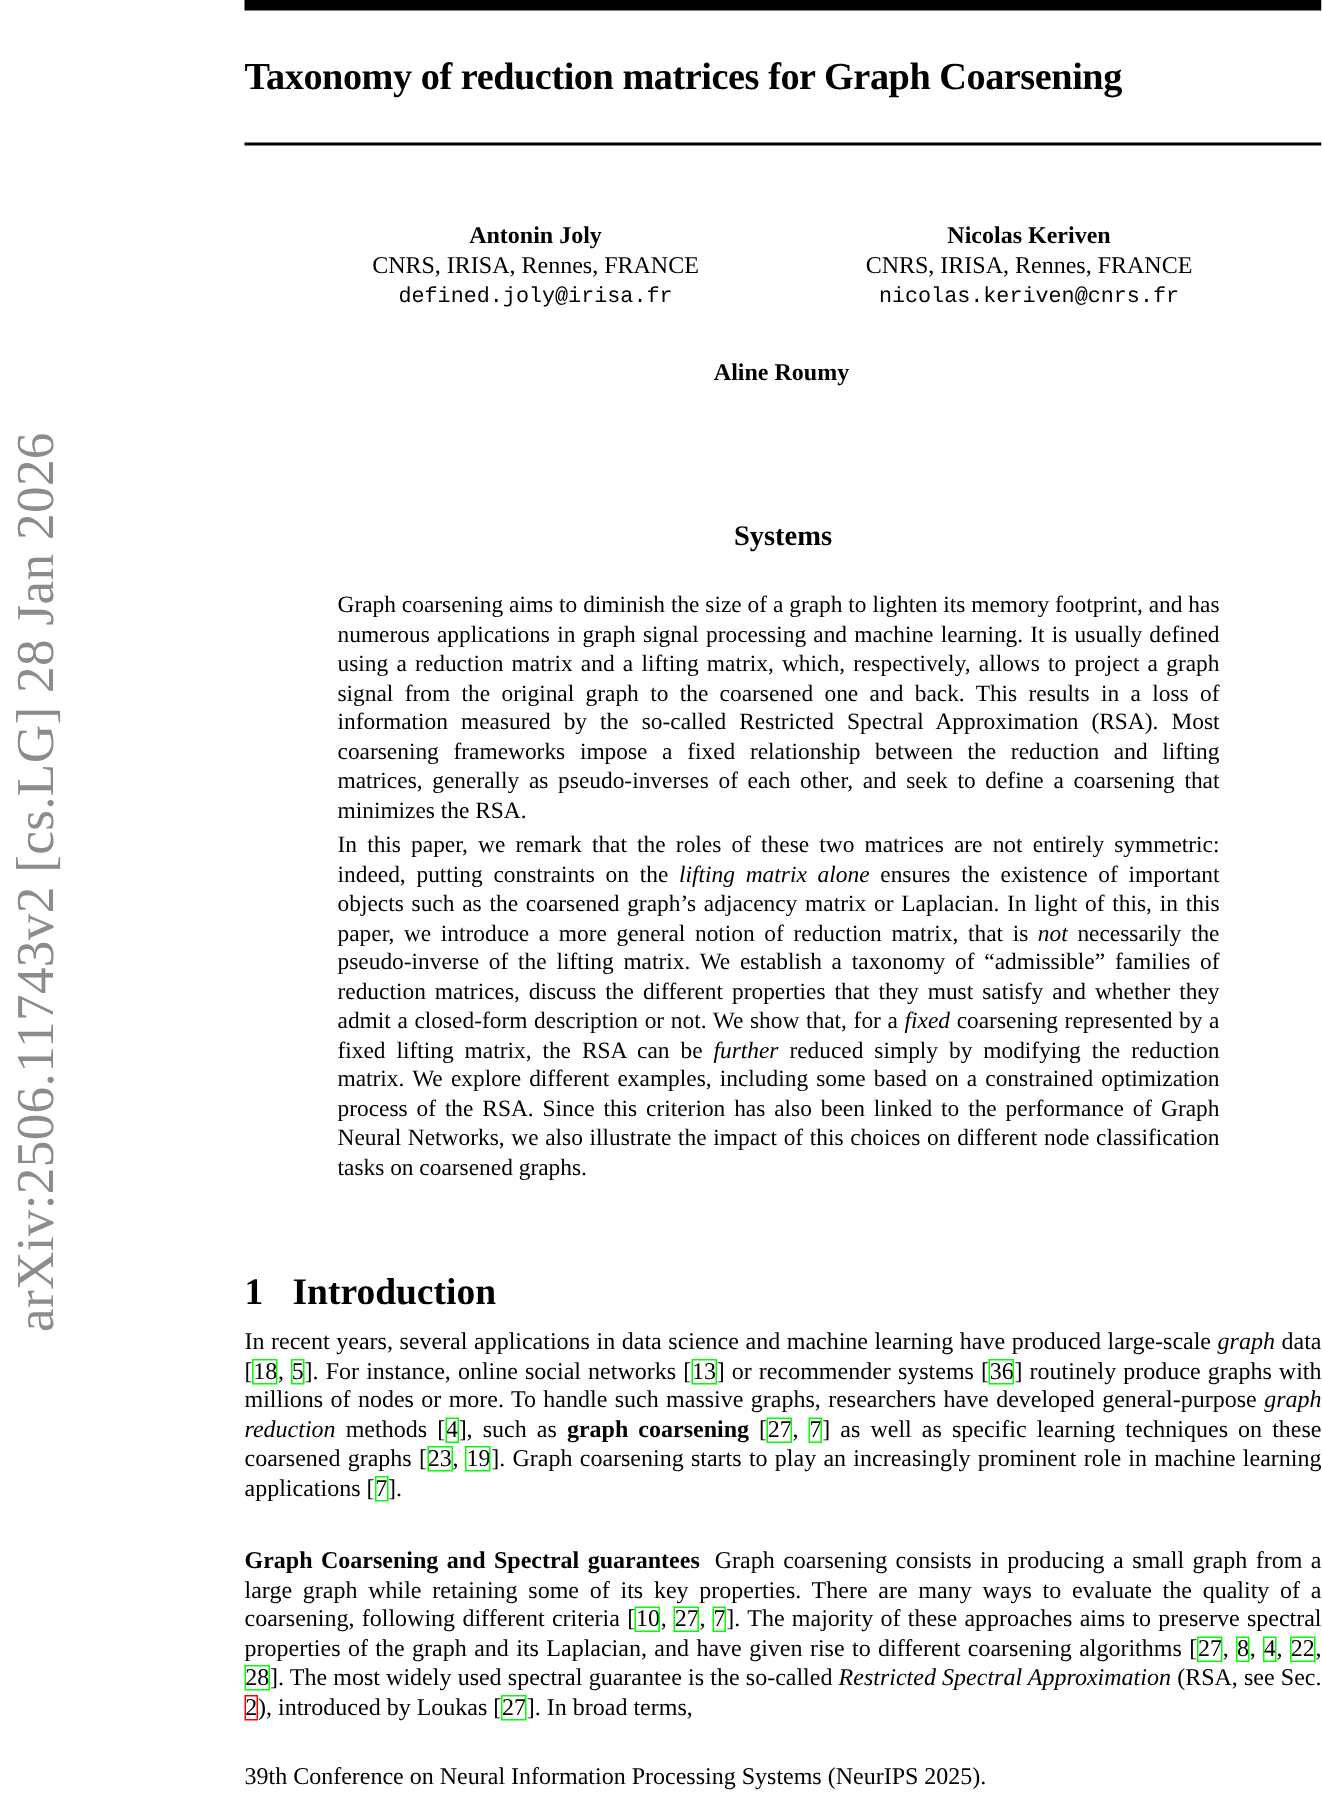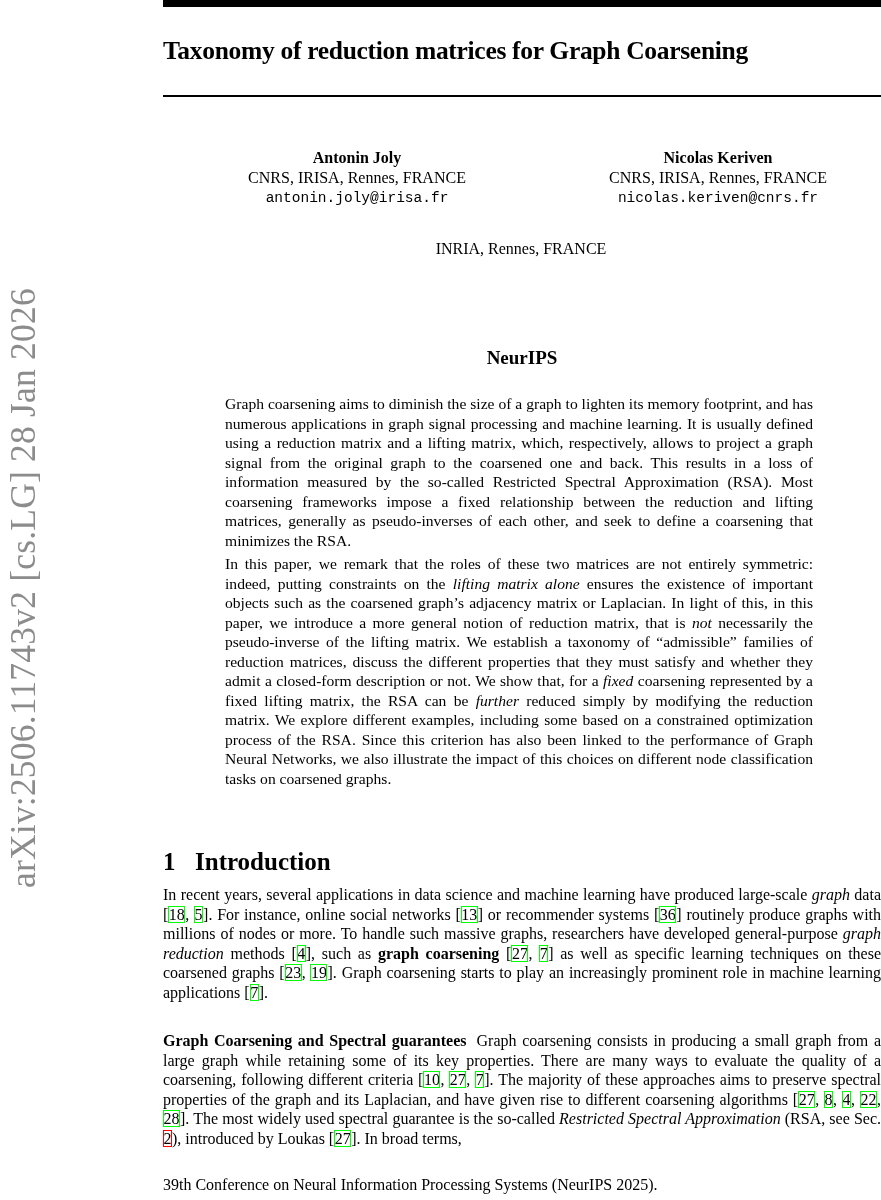--- a/index.html
+++ b/index.html
@@ -37,32 +37,32 @@
 
 <div class="topbar"></div>
 <div class="title">Taxonomy of reduction matrices for Graph Coarsening</div>
 <div class="rule"></div>
 
 <div class="arxiv">arXiv:2506.11743v2  [cs.LG]  28 Jan 2026</div>
 
 <div class="author" style="left:222px; top:148px; width:270px;">
   <div class="name">Antonin Joly</div>
   <div>CNRS, IRISA, Rennes, FRANCE</div>
-  <div class="email">antonin.joly@irisa.fr</div>
+  <div class="email">defined.joly@irisa.fr</div>
 </div>
-<div class="author" style="left:583px; top:148px; width:270px;">
+<div class="author" style="left:551px; top:148px; width:270px;">
   <div class="name">Nicolas Keriven</div>
   <div>CNRS, IRISA, Rennes, FRANCE</div>
   <div class="email">nicolas.keriven@cnrs.fr</div>
 </div>
 <div class="author" style="left:386px; top:239px; width:270px;">
-  <div>INRIA, Rennes, FRANCE</div>
+  <div class="name">Aline Roumy</div>
 </div>
 
-<div class="abs-title">NeurIPS</div>
+<div class="abs-title">Systems</div>
 <div class="abstract">
   <p>Graph coarsening aims to diminish the size of a graph to lighten its memory footprint, and has numerous applications in graph signal processing and machine learning. It is usually defined using a reduction matrix and a lifting matrix, which, respectively, allows to project a graph signal from the original graph to the coarsened one and back. This results in a loss of information measured by the so-called Restricted Spectral Approximation (RSA). Most coarsening frameworks impose a fixed relationship between the reduction and lifting matrices, generally as pseudo-inverses of each other, and seek to define a coarsening that minimizes the RSA.</p>
   <p><span>In this paper, we remark that the roles of these two matrices are not entirely symmetric: indeed, putting constraints on the </span><i>lifting matrix alone</i><span> ensures the existence of important objects such as the coarsened graph’s adjacency matrix or Laplacian. In light of this, in this paper, we introduce a more general notion of reduction matrix, that is </span><i>not</i><span> necessarily the pseudo-inverse of the lifting matrix. We establish a taxonomy of “admissible” families of reduction matrices, discuss the different properties that they must satisfy and whether they admit a closed-form description or not. We show that, for a </span><i>fixed</i><span> coarsening represented by a fixed lifting matrix, the RSA can be </span><i>further</i><span> reduced simply by modifying the reduction matrix. We explore different examples, including some based on a constrained optimization process of the RSA. Since this criterion has also been linked to the performance of Graph Neural Networks, we also illustrate the impact of this choices on different node classification tasks on coarsened graphs.</span></p>
 </div>
 
 <div class="sec-head">
   <span class="num">1</span><span>Introduction</span>
 </div>
 
 <div class="body" style="top:885px;">

